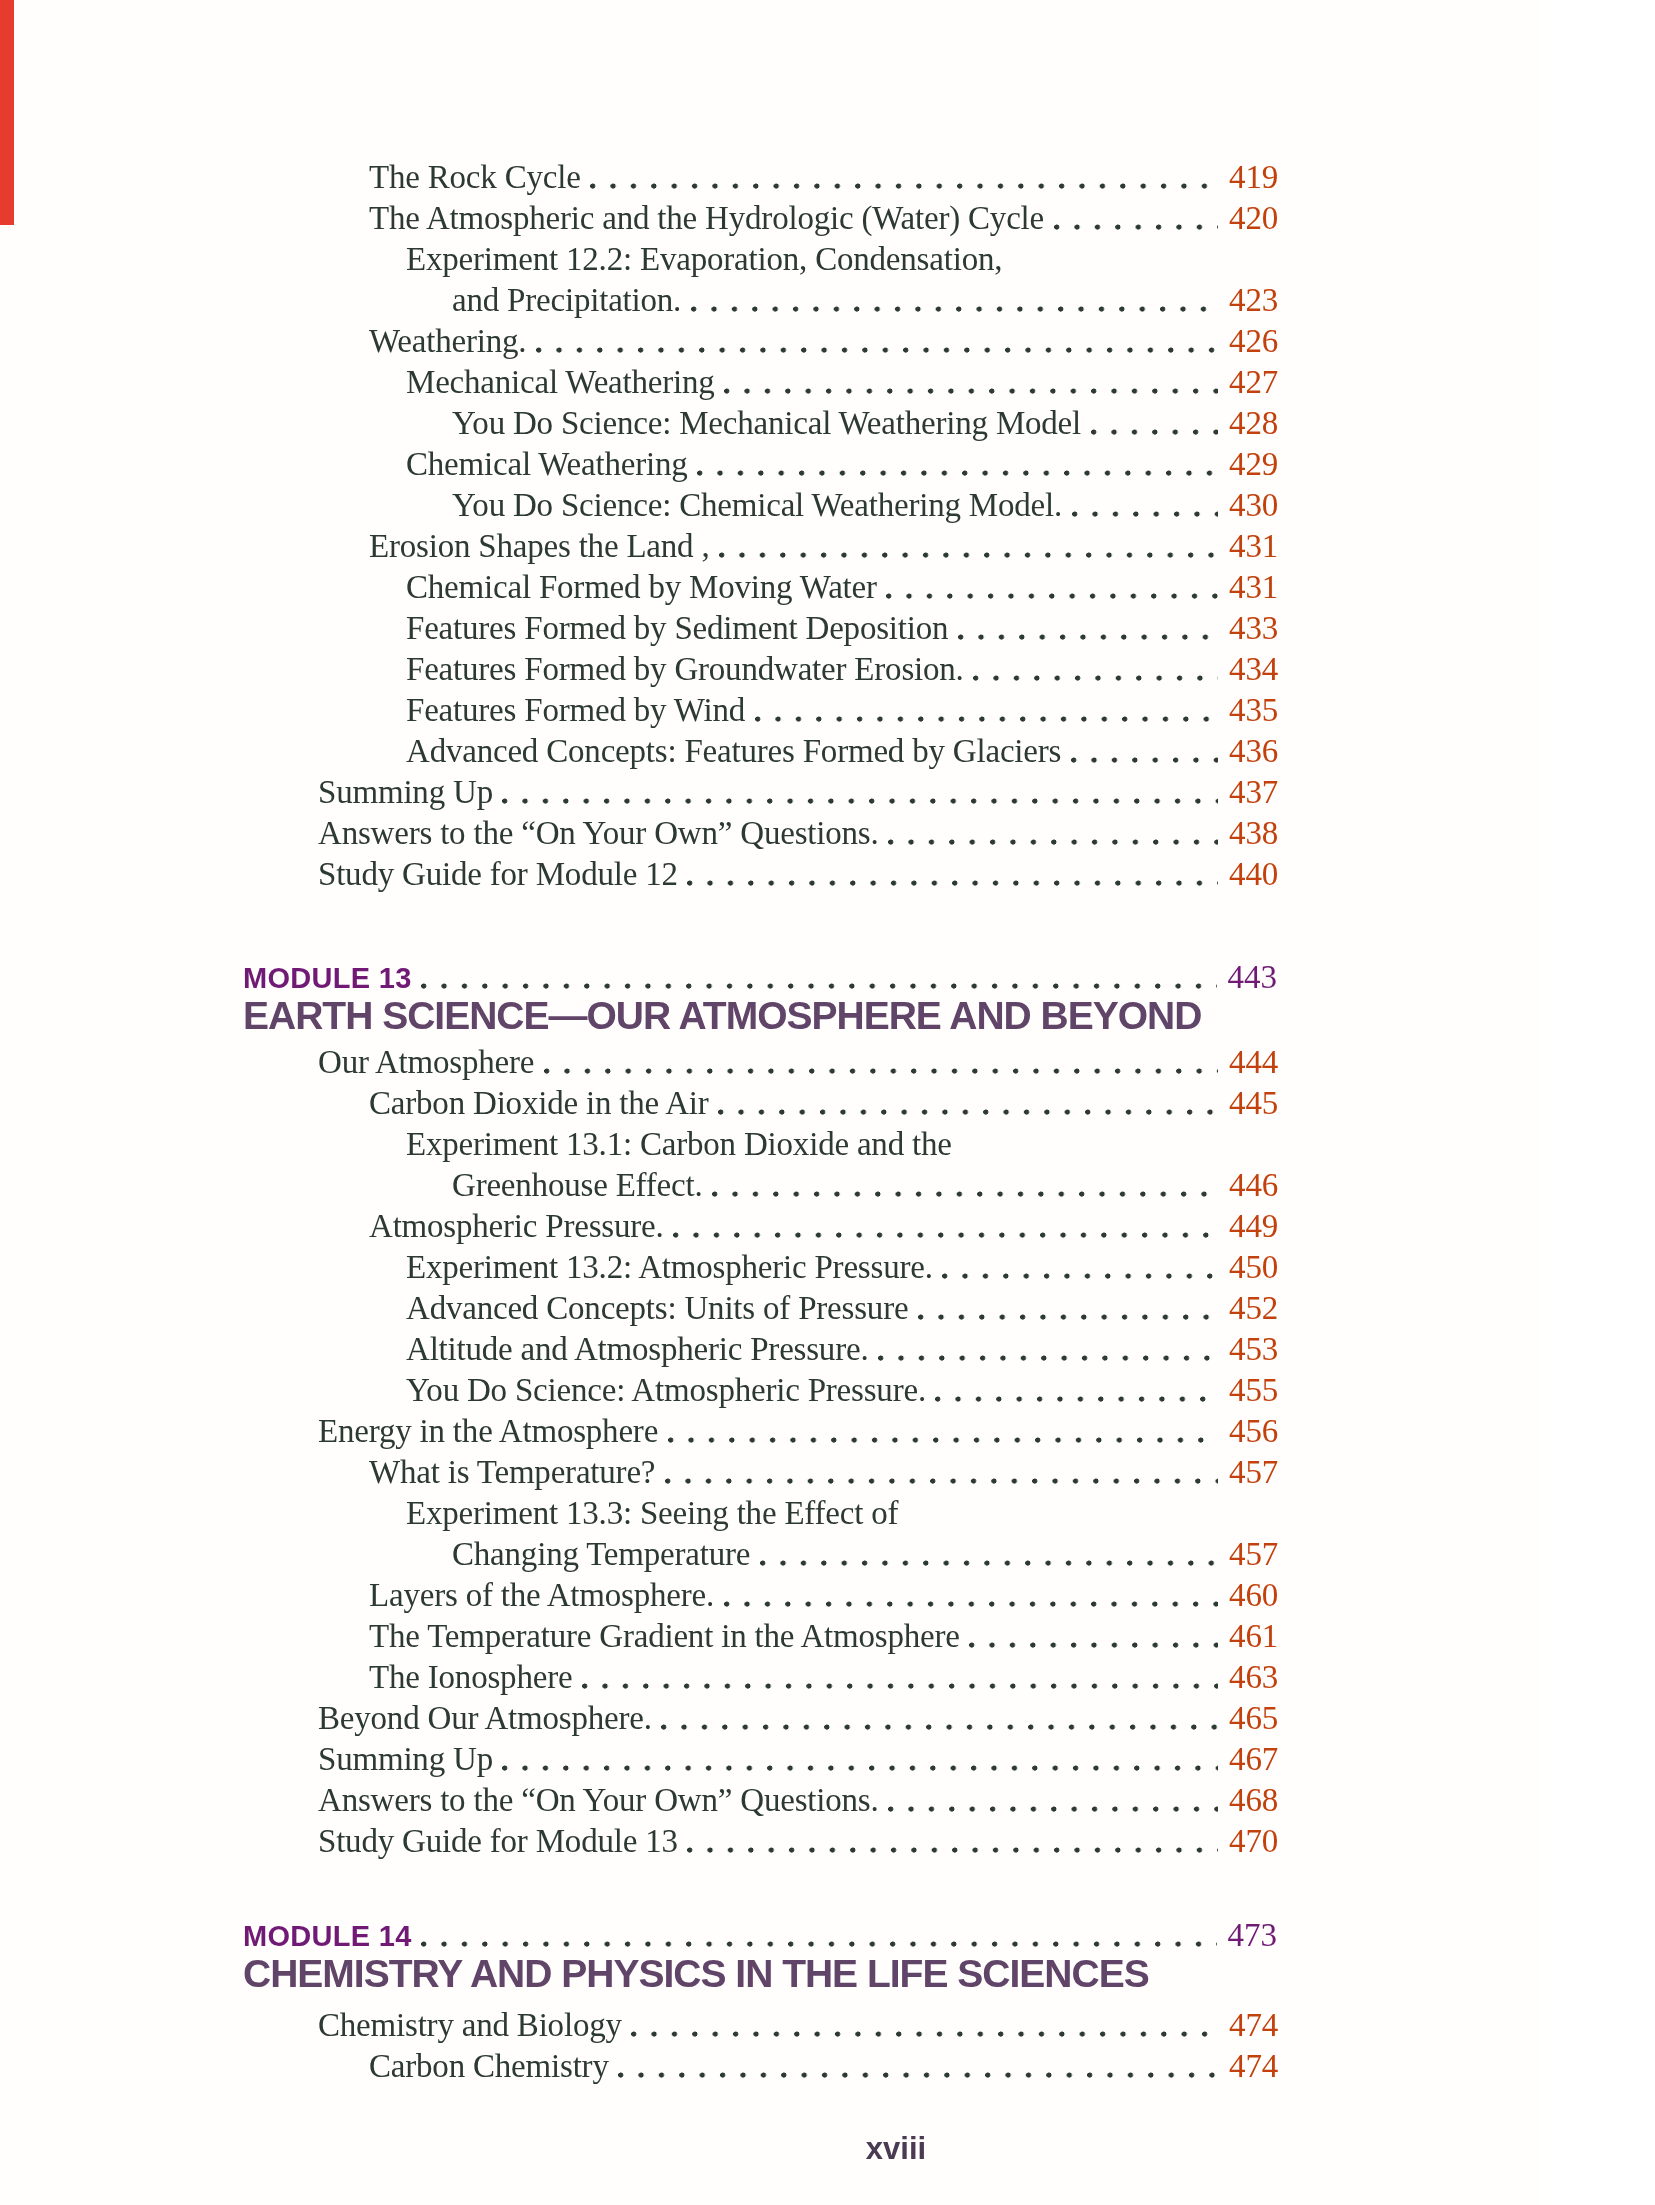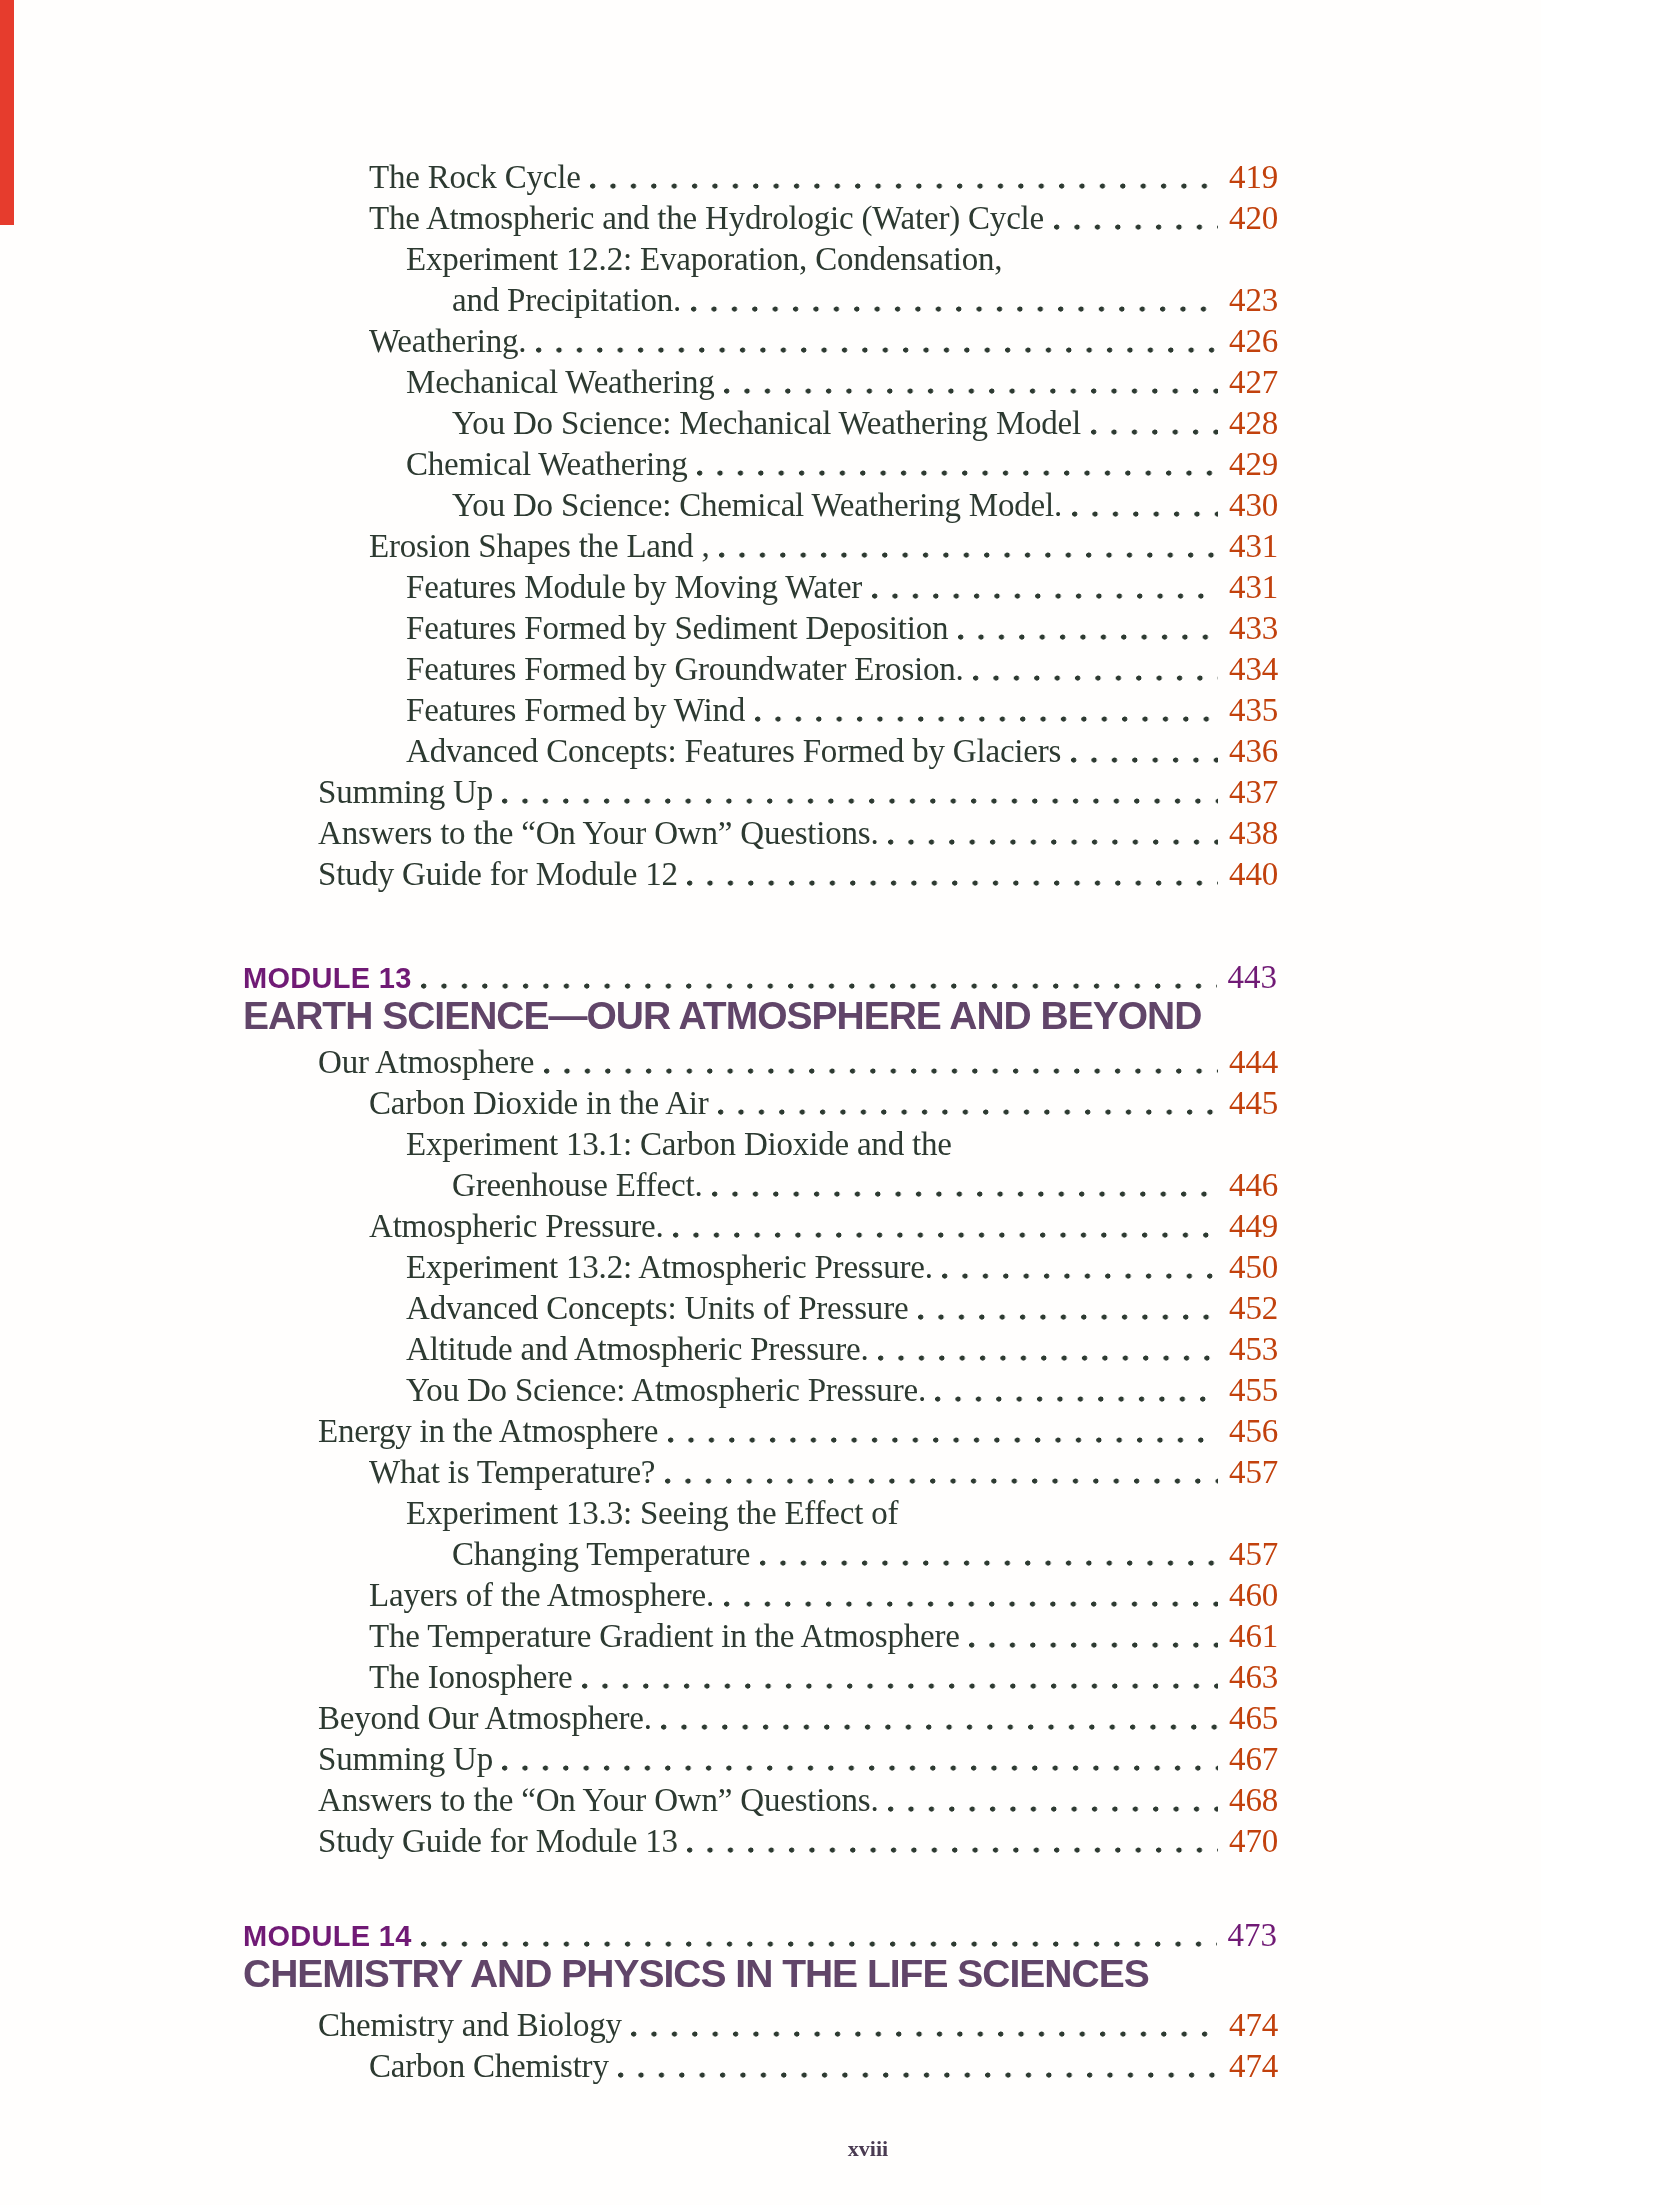--- a/index.html
+++ b/index.html
@@ -56,24 +56,24 @@
   .mtitle {
     font-family:"Liberation Sans", sans-serif;
     font-weight:700; font-size:39px;
     letter-spacing:-1px; color:#614569;
     line-height:43px; margin-top:-4.1px;
     white-space:nowrap;
   }
 
   
   .footer {
-    position:absolute; top:2128px; left:868px;
+    position:absolute; top:2128px; left:896px;
     transform:translateX(-50%);
-    font-family:Liberation Serif, serif;
-    font-weight:700; font-size:22px; line-height:41px;
+    font-family:Liberation Sans, sans-serif;
+    font-weight:700; font-size:31px; line-height:41px;
     color:#4a3b52;
   }
 </style>
 </head>
 <body>
 
 <div id="page">
 
   <div class="edge-tab"></div>
 
@@ -120,21 +120,21 @@
         <span class="t">You Do Science: Chemical Weathering Model.</span>
         <span class="leader"></span>
         <span class="pg">430</span>
       </div>
       <div class="row i1">
         <span class="t">Erosion Shapes the Land ,</span>
         <span class="leader"></span>
         <span class="pg">431</span>
       </div>
       <div class="row i2">
-        <span class="t">Features Module by Moving Water</span>
+        <span class="t">Chemical Formed by Moving Water</span>
         <span class="leader"></span>
         <span class="pg">431</span>
       </div>
       <div class="row i2">
         <span class="t">Features Formed by Sediment Deposition</span>
         <span class="leader"></span>
         <span class="pg">433</span>
       </div>
       <div class="row i2">
         <span class="t">Features Formed by Groundwater Erosion.</span>

